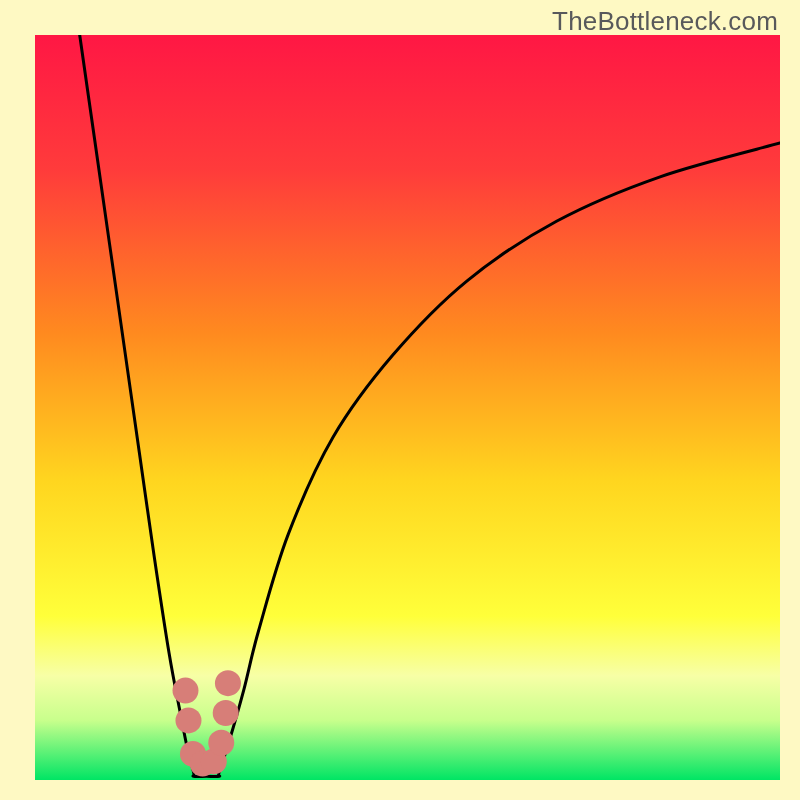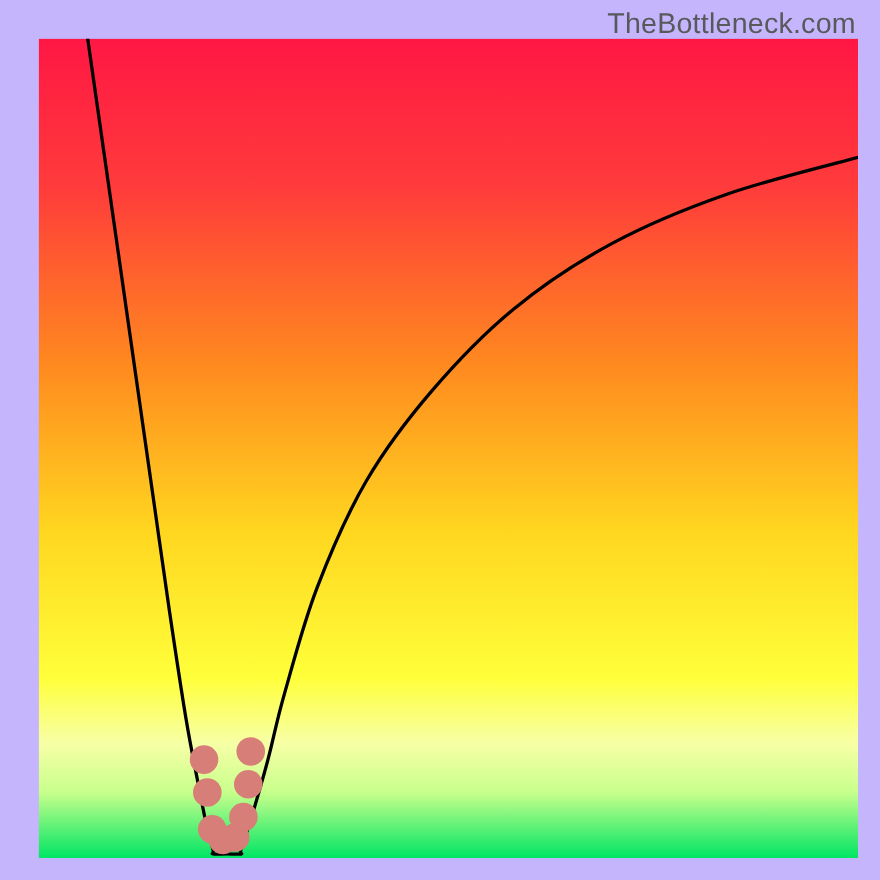--- a/index.html
+++ b/index.html
@@ -9,21 +9,21 @@
     height: 800px;
     background: #000;
     overflow: hidden;
   }
   .frame {
     position: absolute;
     left: 0;
     top: 0;
     width: 800px;
     height: 800px;
-    background: #c4b5fd;
+    background: #fef9c3;
   }
   .plot {
     position: absolute;
     left: 35px;
     top: 35px;
     width: 745px;
     height: 745px;
     overflow: hidden;
   }
   .watermark {

